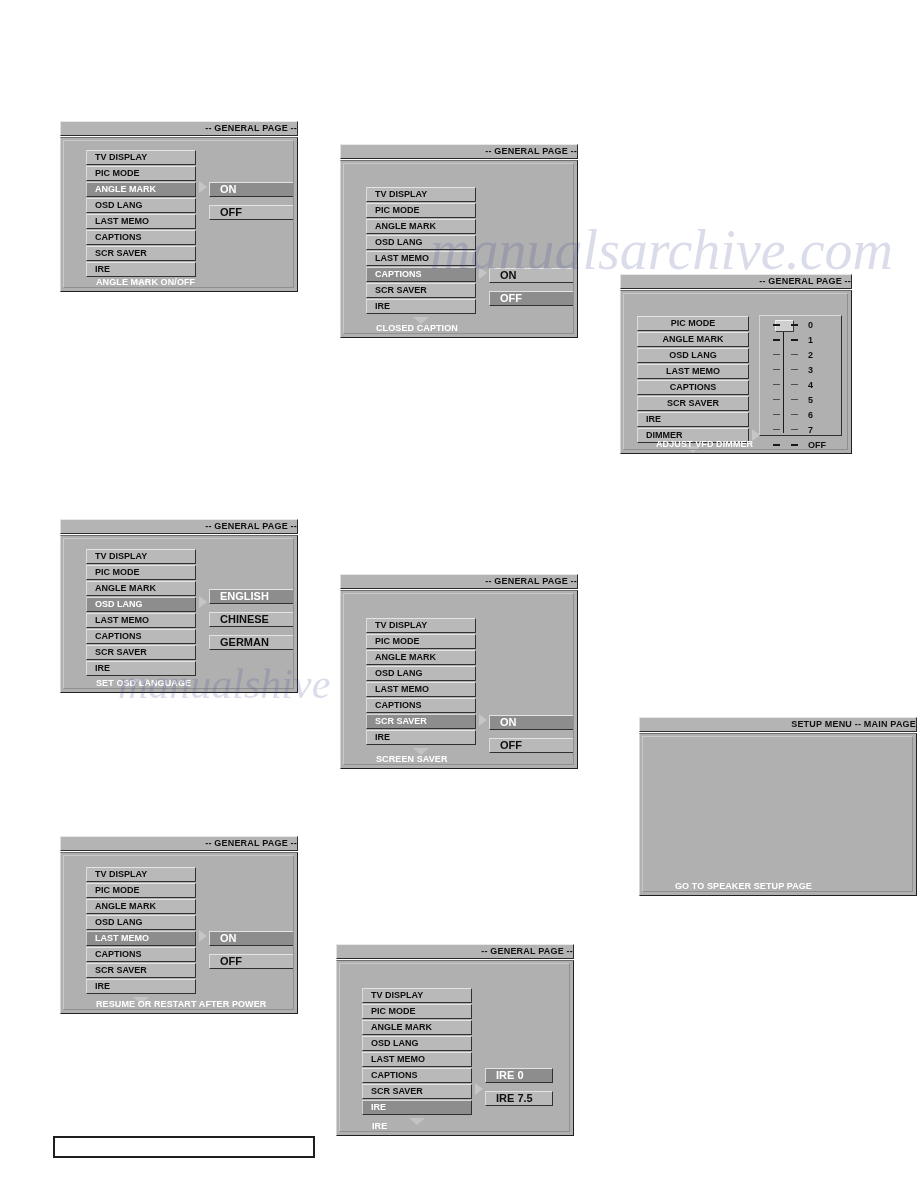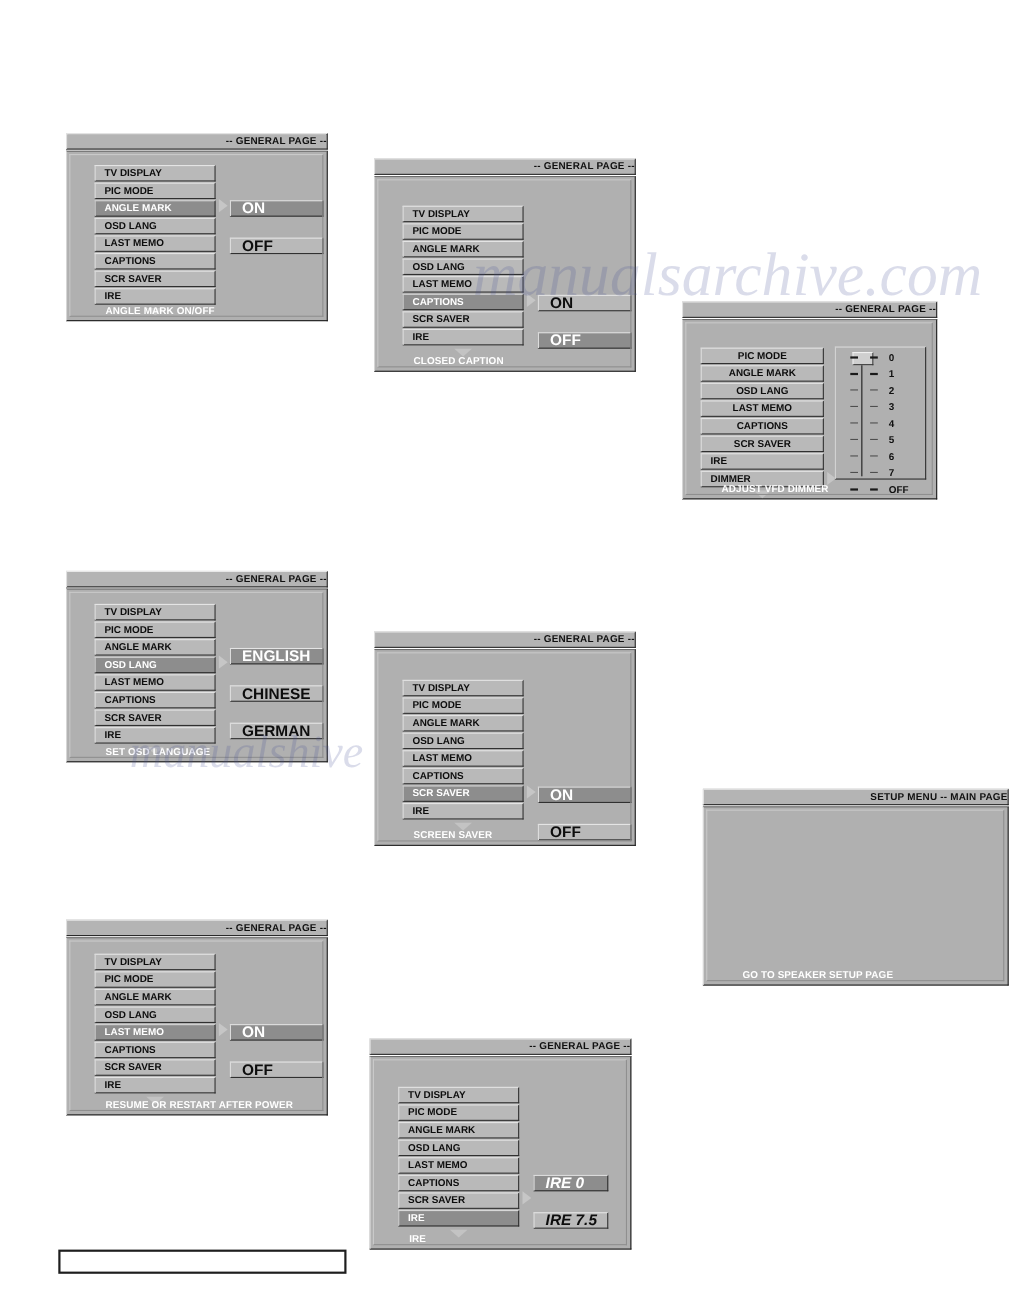--- a/index.html
+++ b/index.html
@@ -104,25 +104,25 @@
   
   .sub-col { position: absolute; }
   .si {
     box-sizing: border-box;
     background: #b9b9b9;
     border: 1px solid #303030;
     border-top-color: #e4e4e4;
     border-left-color: #dcdcdc;
     height: 15px;
     line-height: 13px;
-    font-size: 14px;
+    font-size: 11px;
     font-weight: bold;
     color: #0d0d0d;
     padding-left: 10px;
-    margin-bottom: 19px;
+    margin-bottom: 8px;
     white-space: nowrap;
   }
   .si.sel {
     background: #8d8d8d;
     color: #ffffff;
   }
 
   
   .osd-status {
     position: absolute;
@@ -423,21 +423,21 @@
       <div class="mi">PIC MODE</div>
       <div class="mi">ANGLE MARK</div>
       <div class="mi">OSD LANG</div>
       <div class="mi">LAST MEMO</div>
       <div class="mi">CAPTIONS</div>
       <div class="mi">SCR SAVER</div>
       <div class="mi sel">IRE</div>
       <div class="chev-d" style="left:47px; top:130px;"></div>
     </div>
     <div class="arrow-r" style="left:138px; top:122px;"></div>
-    <div class="sub-col" style="left:148px; top:107px; width:68px;font-style:italic;">
+    <div class="sub-col" style="left:148px; top:107px; width:68px;">
       <div class="si sel">IRE 0</div>
       <div class="si">IRE 7.5</div>
     </div>
     <div class="osd-status">IRE</div>
   </div>
 </div>
 
 <div class="empty-box" style="left:53px; top:1136px; width:262px; height:22px;"></div>
 
 <div class="wm" style="left:430px; top:218px; font-size:56px; transform:rotate(0deg);">manualsarchive.com</div>

